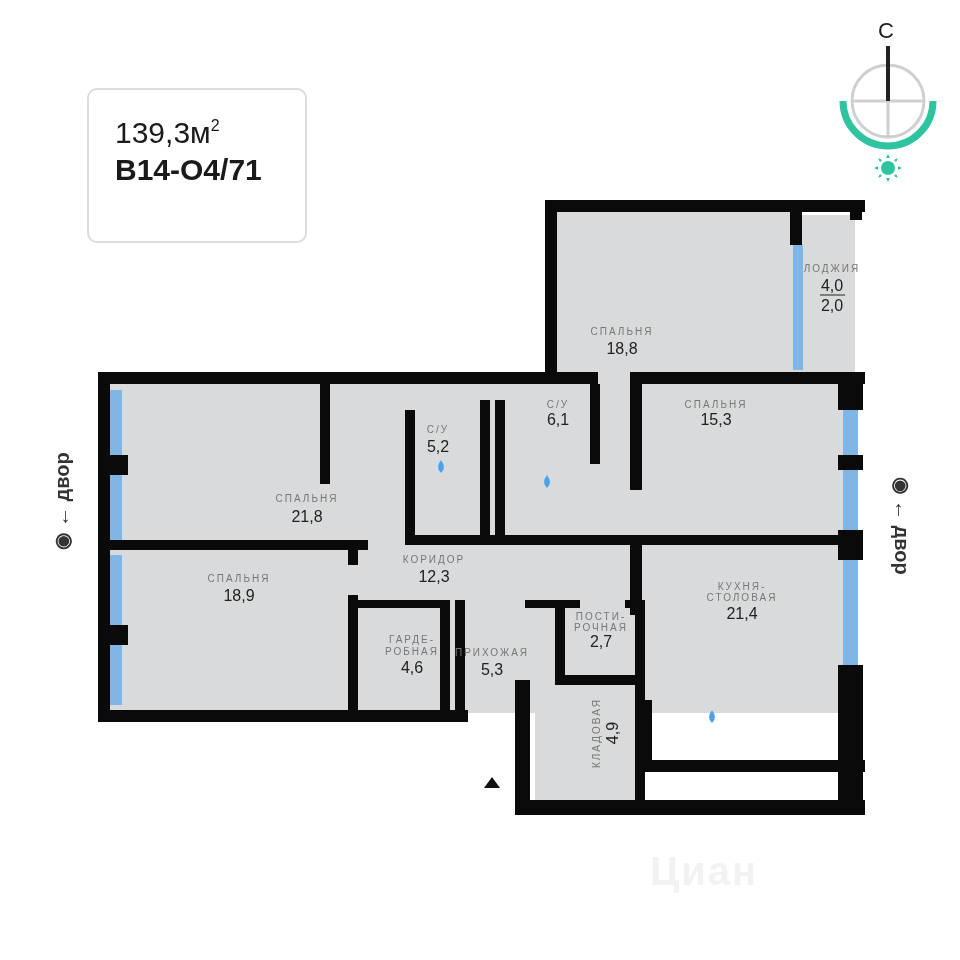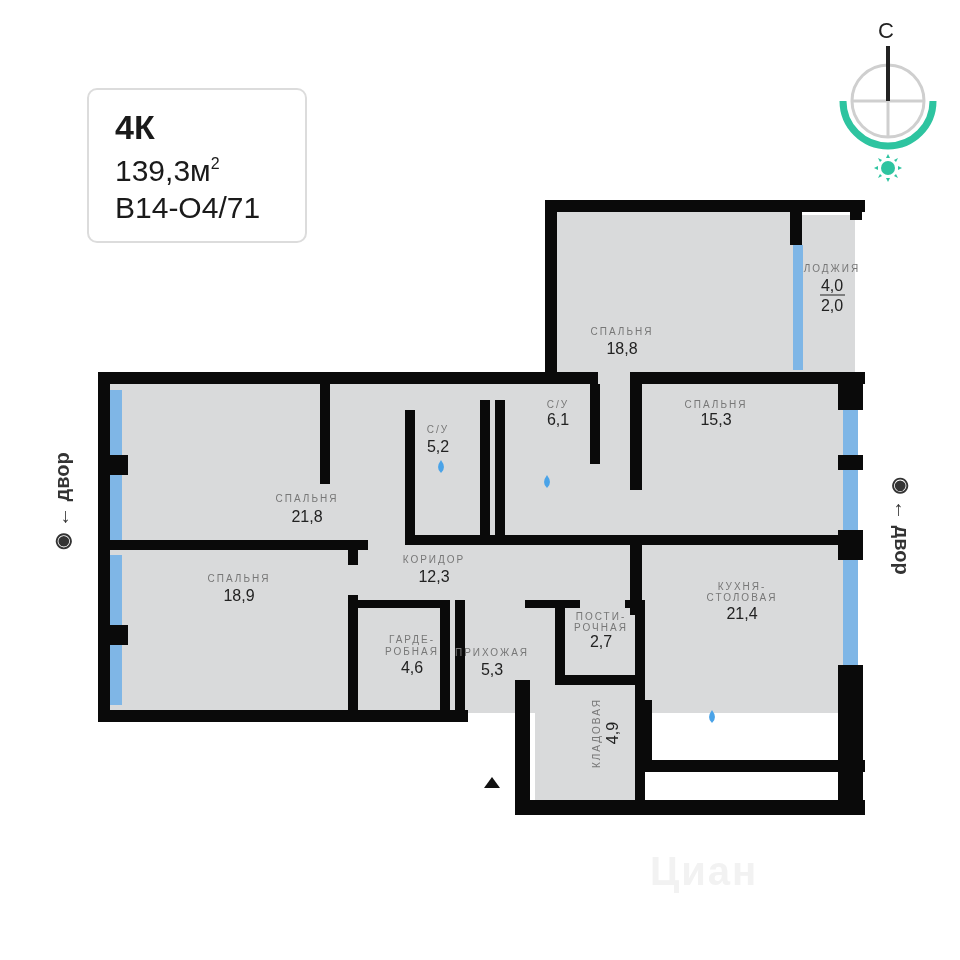--- a/index.html
+++ b/index.html
@@ -1,36 +1,35 @@
 <!DOCTYPE html>
 <html><head>
 <meta charset="utf-8">
 <style>
   html,body{margin:0;padding:0;background:#fff;}
   body{width:960px;height:960px;position:relative;overflow:hidden;font-family:"Liberation Sans",sans-serif;}
   .infobox{position:absolute;left:87px;top:88px;width:220px;height:155px;border:2px solid #dcdcdc;border-radius:10px;box-sizing:border-box;padding:18px 0 0 26px;color:#1a1a1a;}
   .infobox .type{font-weight:bold;font-size:34px;line-height:38px;}
   .infobox .area{font-size:30px;line-height:36px;font-weight:300;}
   .infobox .area sup{font-size:16px;vertical-align:12px;}
-  .infobox .code{font-size:30px;line-height:38px;font-weight:400;}
+  .infobox .code{font-size:30px;line-height:38px;font-weight:700;}
   .compass{position:absolute;left:838px;top:18px;width:100px;height:170px;}
   .compass .letter{position:absolute;left:40px;top:0;font-size:22px;color:#222;}
   .side{position:absolute;font-size:20px;font-weight:bold;color:#333;white-space:nowrap;}
   .side-left{left:22px;top:498px;transform:rotate(-90deg);transform-origin:center;width:80px;text-align:center;}
   .side-right{left:862px;top:505px;transform:rotate(90deg);transform-origin:center;width:80px;text-align:center;}
   svg.plan{position:absolute;left:0;top:0;}
   .rl{font-family:"Liberation Sans",sans-serif;font-size:10px;letter-spacing:2px;fill:#777;text-anchor:middle;}
   .ra{font-family:"Liberation Sans",sans-serif;font-size:16px;fill:#222;text-anchor:middle;}
   .watermark{position:absolute;left:650px;top:808px;font-size:40px;color:#f2f2f2;font-weight:bold;letter-spacing:2px;margin-top:41px;}
 </style>
 </head>
 <body>
 
 <div class="infobox">
-  <div class="type">4К</div>
   <div class="area"><span>139,3м</span><sup>2</sup></div>
   <div class="code">В14-О4/71</div>
 </div>
 
 <div class="compass">
   <span class="letter">С</span>
   <svg width="100" height="170">
     <circle cx="50" cy="83" r="36" fill="none" stroke="#cfcfcf" stroke-width="3"></circle>
     <line x1="14" y1="83" x2="86" y2="83" stroke="#cfcfcf" stroke-width="3"></line>
     <line x1="50" y1="83" x2="50" y2="119" stroke="#cfcfcf" stroke-width="3"></line>

